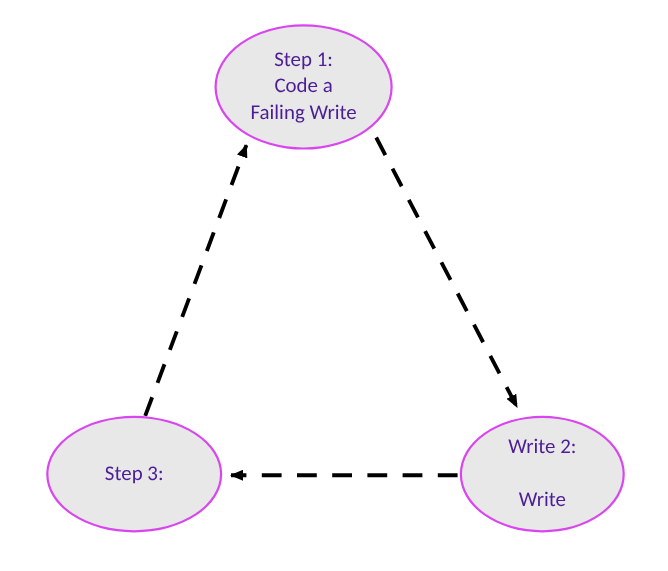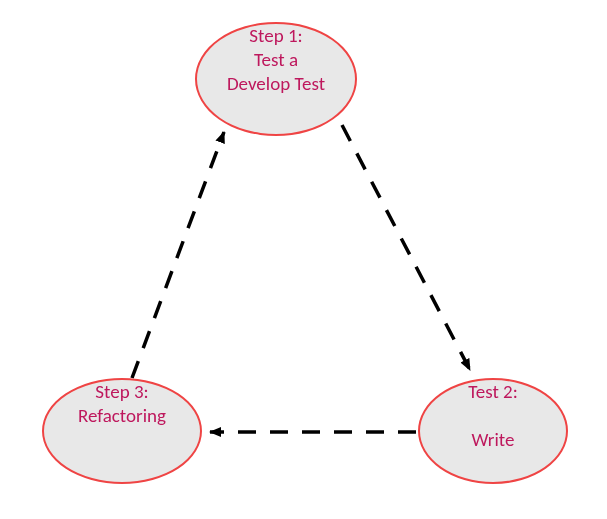--- a/index.html
+++ b/index.html
@@ -13,29 +13,29 @@
     .diagram-container {
       position: absolute;
       top: 0;
       left: 0;
       width: 607px;
       height: 519px;
     }
     .node {
       position: absolute;
       background: #e8e8e8;
-      border: 2px solid #ef4444;
+      border: 2px solid #d946ef;
       border-radius: 50%;
       display: flex;
-      align-items: flex-start;
+      align-items: center;
       justify-content: center;
       text-align: center;
       font-size: 19px;
       line-height: 1.25;
-      color: #be185d;
+      color: #4c1d95;
     }
     .node-1 {
       width: 162px;
       height: 114px;
       left: 195px;
       top: 22px;
     }
     .node-2 {
       width: 150px;
       height: 106px;
@@ -72,33 +72,32 @@
     <line x1="342" y1="125" x2="470" y2="370" stroke="#000" stroke-width="3.5" stroke-dasharray="18 14" marker-end="url(#arrowhead)"></line>
 
     <line x1="416" y1="432" x2="210" y2="432" stroke="#000" stroke-width="3.5" stroke-dasharray="18 14" marker-end="url(#arrowhead)"></line>
 
     <line x1="132" y1="378" x2="224" y2="132" stroke="#000" stroke-width="3.5" stroke-dasharray="18 14" marker-end="url(#arrowhead)"></line>
   </svg>
 
   <div class="node node-1">
     <div>
       <span>Step 1:</span><br>
-      <span>Test a</span><br>
-      <span>Develop Test</span>
+      <span>Code a</span><br>
+      <span>Failing Write</span>
     </div>
   </div>
 
   <div class="node node-2">
     <div>
-      <span>Test 2:</span><br>
+      <span>Write 2:</span><br>
       <br>
       <span>Write</span>
     </div>
   </div>
 
   <div class="node node-3">
     <div>
       <span>Step 3:</span><br>
-      <span>Refactoring</span>
     </div>
   </div>
 
 </div>
 
 </body></html>

